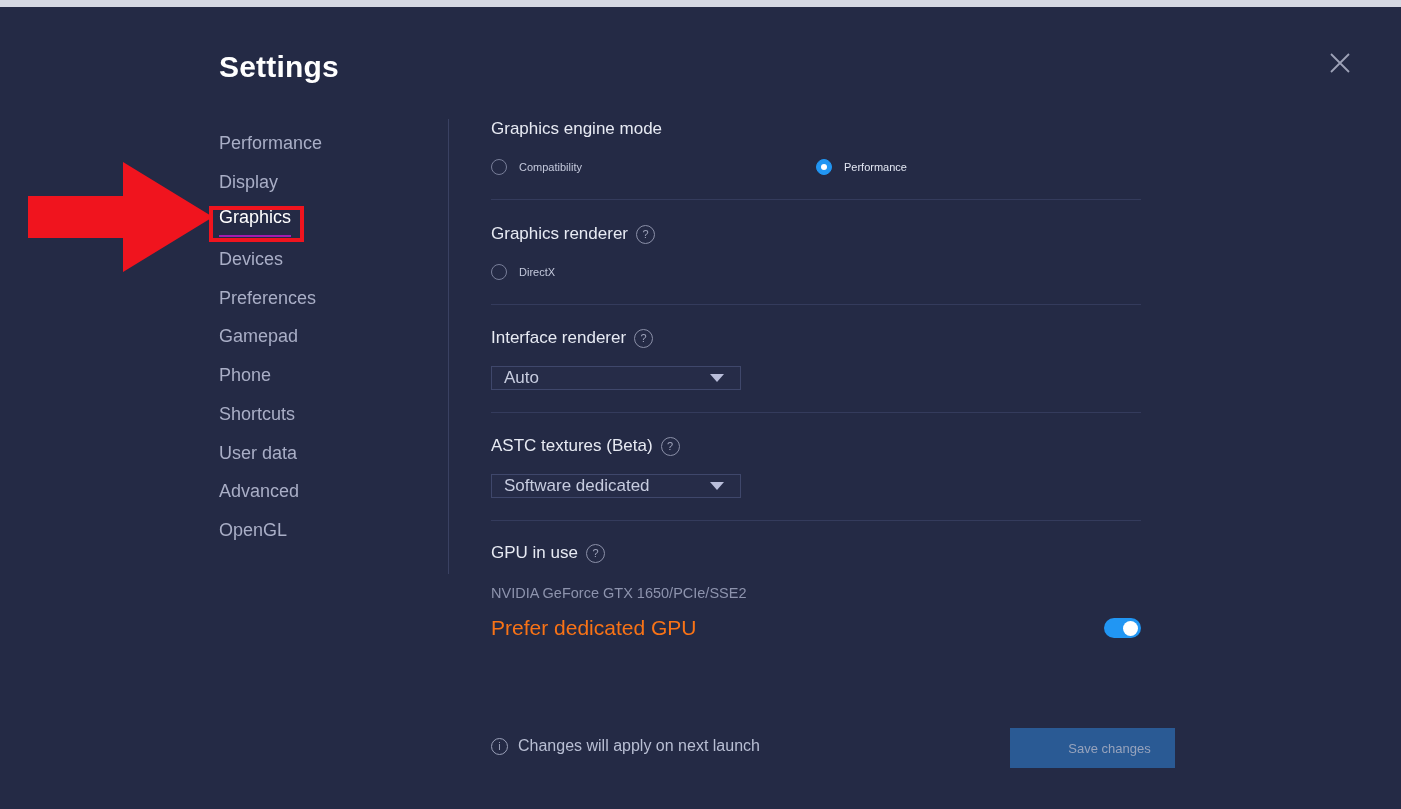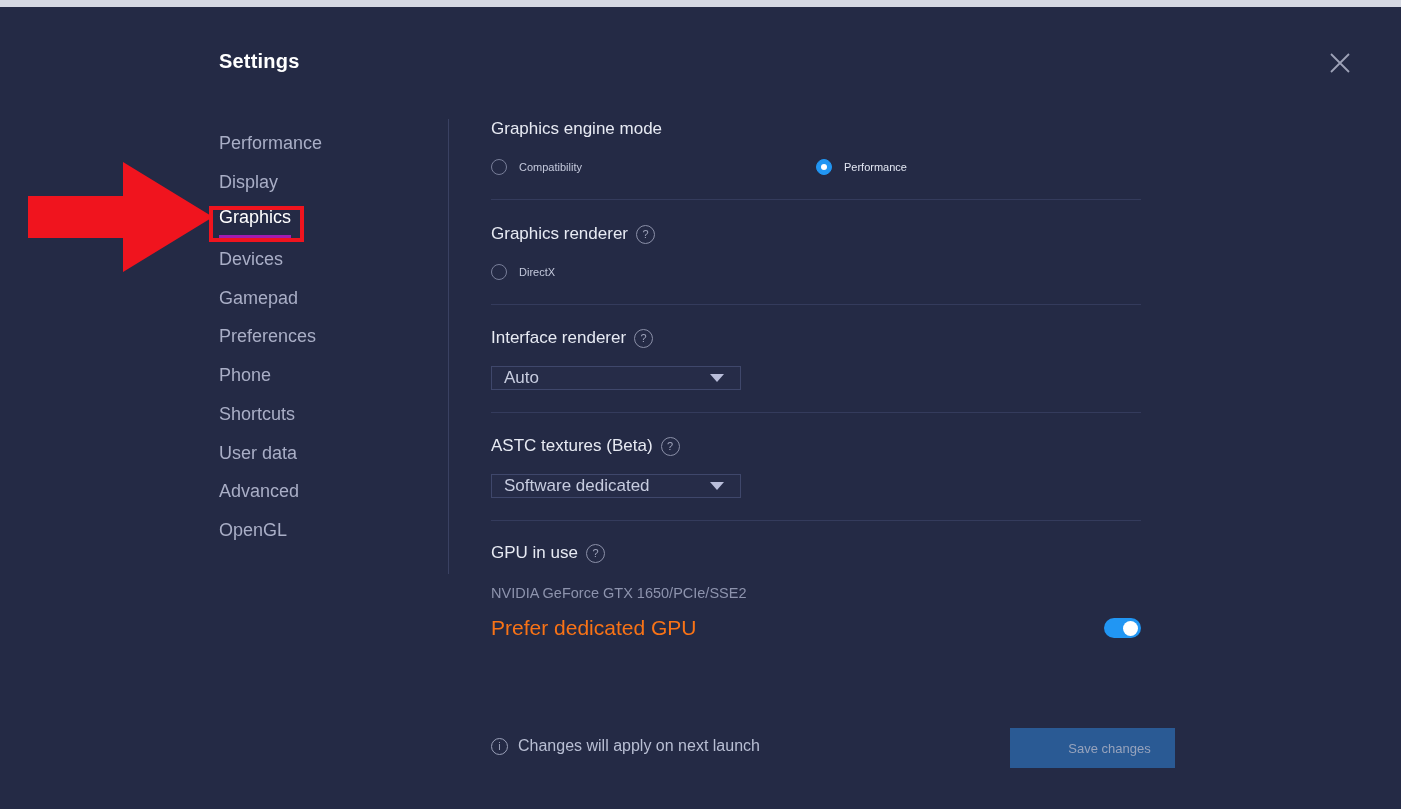--- a/index.html
+++ b/index.html
@@ -45,21 +45,21 @@
     left: 0; top: 7px;
     width: 1401px;
     height: 802px;
     background: #242a45;
   }
 
   #title {
     position: absolute;
     left: 219px;
     top: 43px;
-    font-size: 20px;
+    font-size: 30px;
     font-weight: bold;
     color: #ffffff;
     letter-spacing: .2px;
   }
 
   #close-icon {
     position: absolute;
     left: 1327px;
     top: 43px;
     width: 26px;
@@ -79,21 +79,21 @@
     font-size: 18px;
     line-height: 38.7px;
     height: 38.7px;
     color: #a9aec6;
     cursor: pointer;
     white-space: nowrap;
   }
   .nav-item.active {
     color: #ffffff;
     display: inline-block;
-    border-bottom: 4px solid #a21caf;
+    border-bottom: 2px solid #a21caf;
     line-height: 32px;
     height: 34px;
   }
   .nav-row { height: 38.7px; }
 
   #vdivider {
     position: absolute;
     left: 448px;
     top: 112px;
     width: 1px;
@@ -304,24 +304,24 @@
     <div class="nav-row">
       <span class="nav-item">Display</span>
     </div>
     <div class="nav-row">
       <span class="nav-item active">Graphics</span>
     </div>
     <div class="nav-row">
       <span class="nav-item">Devices</span>
     </div>
     <div class="nav-row">
+      <span class="nav-item">Preferences</span>
+    </div>
+    <div class="nav-row">
       <span class="nav-item">Gamepad</span>
-    </div>
-    <div class="nav-row">
-      <span class="nav-item">Preferences</span>
     </div>
     <div class="nav-row">
       <span class="nav-item">Phone</span>
     </div>
     <div class="nav-row">
       <span class="nav-item">Shortcuts</span>
     </div>
     <div class="nav-row">
       <span class="nav-item">User data</span>
     </div>

